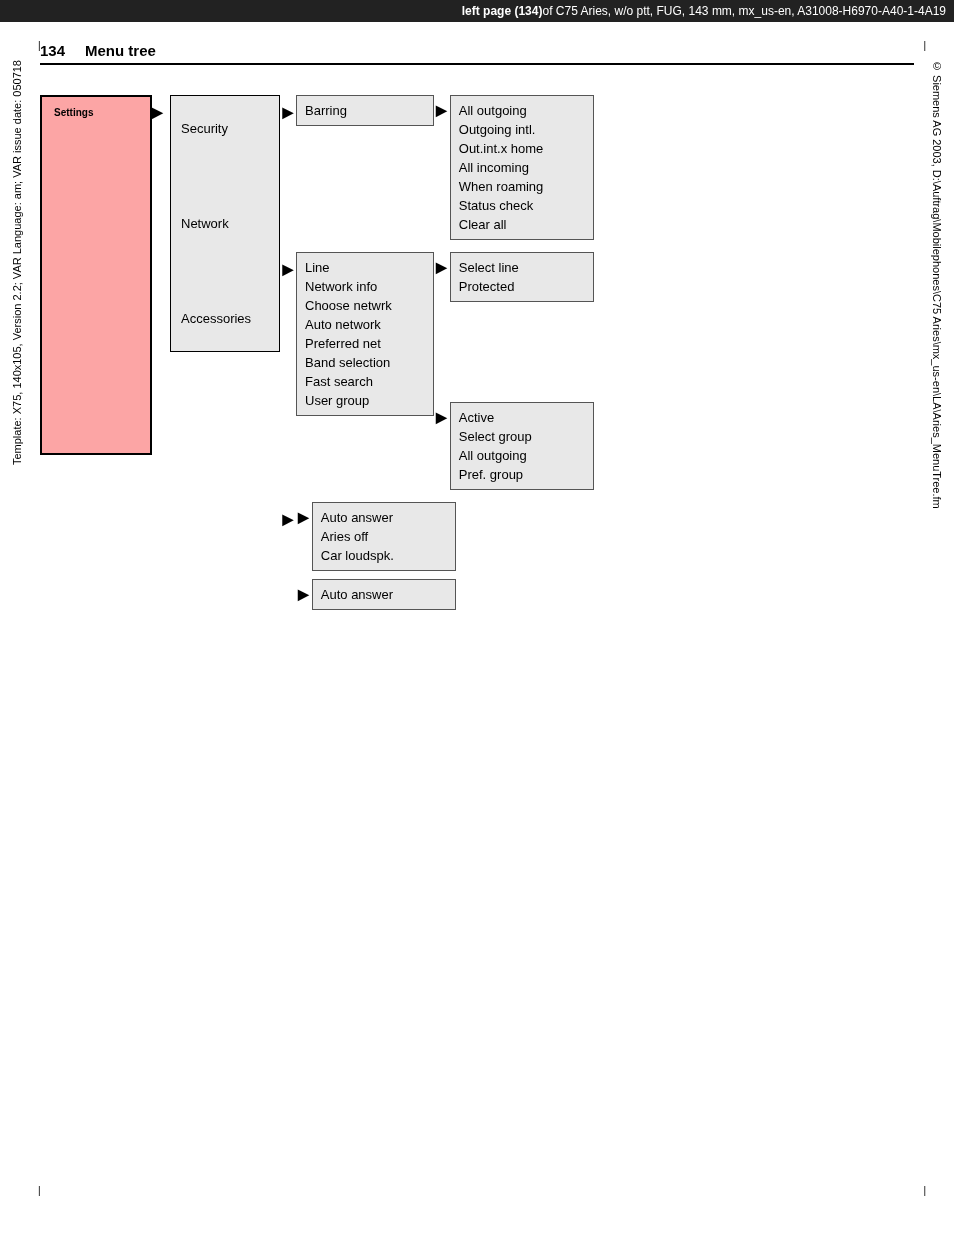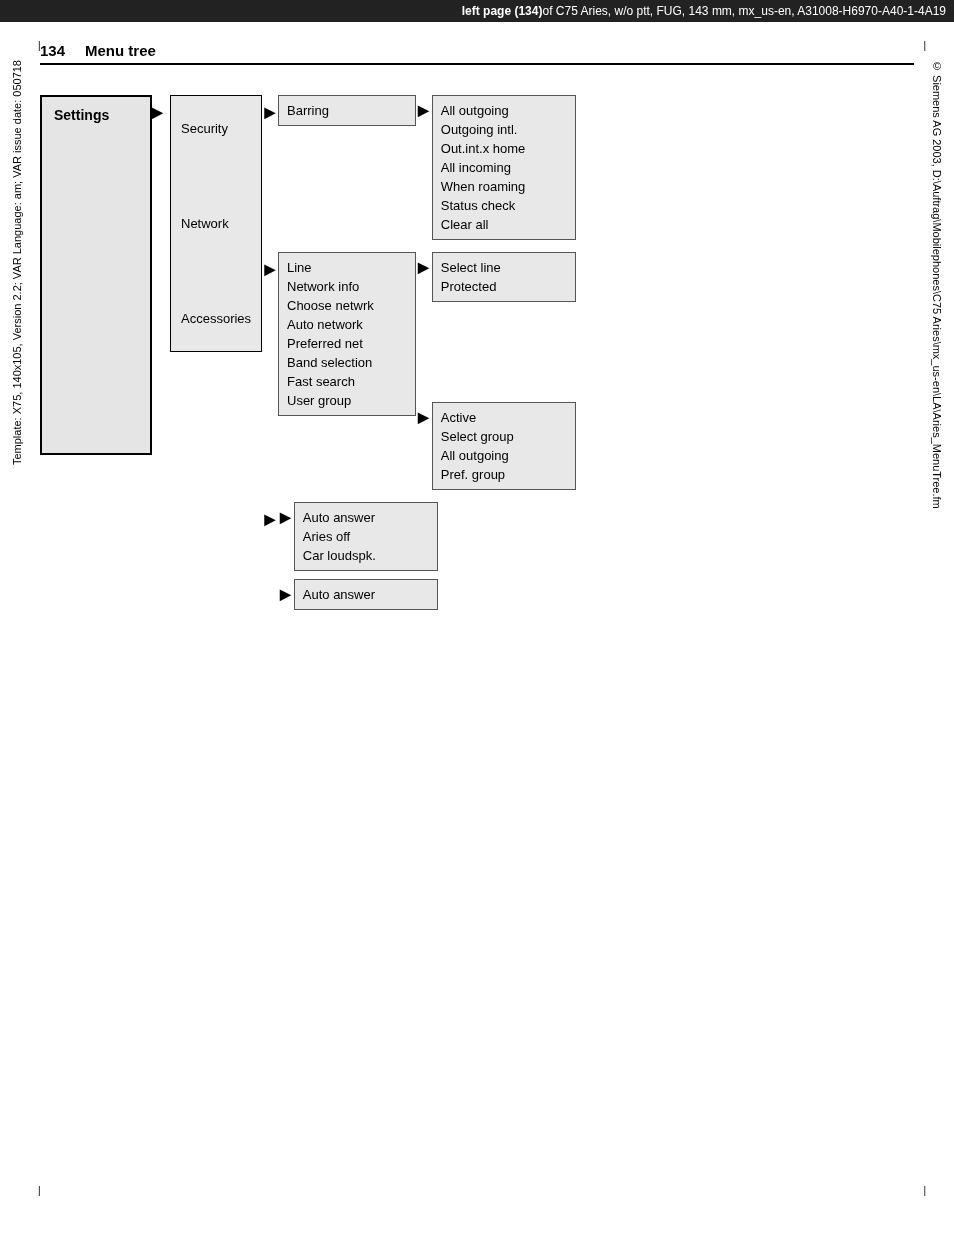--- a/index.html
+++ b/index.html
@@ -74,43 +74,43 @@
     
     .layout-root {
       display: flex;
       flex-direction: row;
       align-items: flex-start;
       padding: 10px 0 0 0;
     }
 
     .lv1-box {
       border: 2px solid #000;
-      background: #e5e5e5;
+      background: #fca5a5;
       padding: 10px 12px;
       font-weight: bold;
-      font-size: 14px;
+      font-size: 10px;
       width: 112px;
       min-height: 360px;
       display: flex;
       align-items: flex-start;
     }
 
     .arr1 {
       display: flex;
       align-items: flex-start;
       padding-top: 9px;
       font-weight: bold;
       font-size: 14px;
       width: 18px;
     }
 
     .lv2-col {
       border: 1.5px solid #000;
       background: #e8e8e8;
-      width: 92px;
+      width: 110px;
       display: flex;
       flex-direction: column;
     }
 
     .lv2e {
       font-size: 13px;
       padding: 7px 10px;
       display: block;
     }
     .lv2e.tall { padding-top: 25px; padding-bottom: 25px; }

